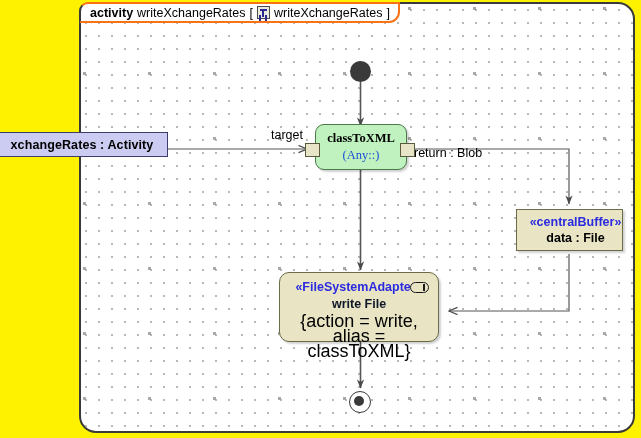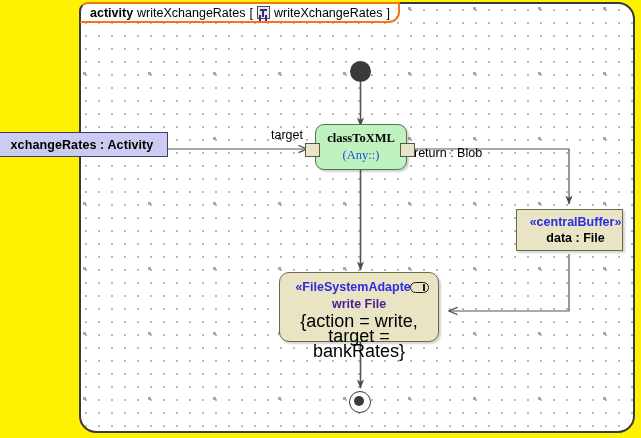--- a/index.html
+++ b/index.html
@@ -147,21 +147,21 @@
     border: 1.5px solid #6b6b4a;
     border-radius: 10px;
     display: flex;
     flex-direction: column;
     align-items: center;
     justify-content: flex-start;
     padding-top: 7px;
     box-shadow: 2px 2px 2px rgba(0,0,0,0.18);
   }
   .adapter-node .stereo { font-size: 12.5px; color: #2b2be0; font-weight: bold; }
-  .adapter-node .nm { font-size: 12.5px; color: #4c1d95; font-weight: bold; margin-top: 3px; }
+  .adapter-node .nm { font-size: 12.5px; color: #0f172a; font-weight: bold; margin-top: 3px; }
   .adapter-node .cst { font-size: 18px; color: #000; margin-top: 3px; line-height: 15px; text-align: center; }
 
   .capsule-icon {
     position: absolute;
     right: 9px;
     top: 9px;
     width: 19px;
     height: 11px;
     border: 1.4px solid #1a1a1a;
     border-radius: 6px;
@@ -260,21 +260,21 @@
     <div class="node buffer-node" style="left:435px; top:205px; width:107px; height:42px;padding-left:12px;">
       <div class="stereo">«centralBuffer»</div>
       <div class="nm">data : File</div>
     </div>
 
     <div class="node adapter-node" style="left:198px; top:268px; width:160px; height:70px;">
       <div class="capsule-icon"></div>
       <div class="stereo">«FileSystemAdapter»</div>
       <div class="nm">write File</div>
       <div class="cst">{action = write,</div>
-      <div class="cst" style="margin-top:0;">target = bankRates}</div>
+      <div class="cst" style="margin-top:0;">alias = classToXML}</div>
     </div>
 
     <div class="final-node" style="left:268px; top:387px;"></div>
   </div>
 
   <div class="node pin-obj" style="left:-4px; top:132px; width:172px; height:25px; z-index:7;">
     <span>xchangeRates : Activity</span>
   </div>
 
   <div id="header-tab">

